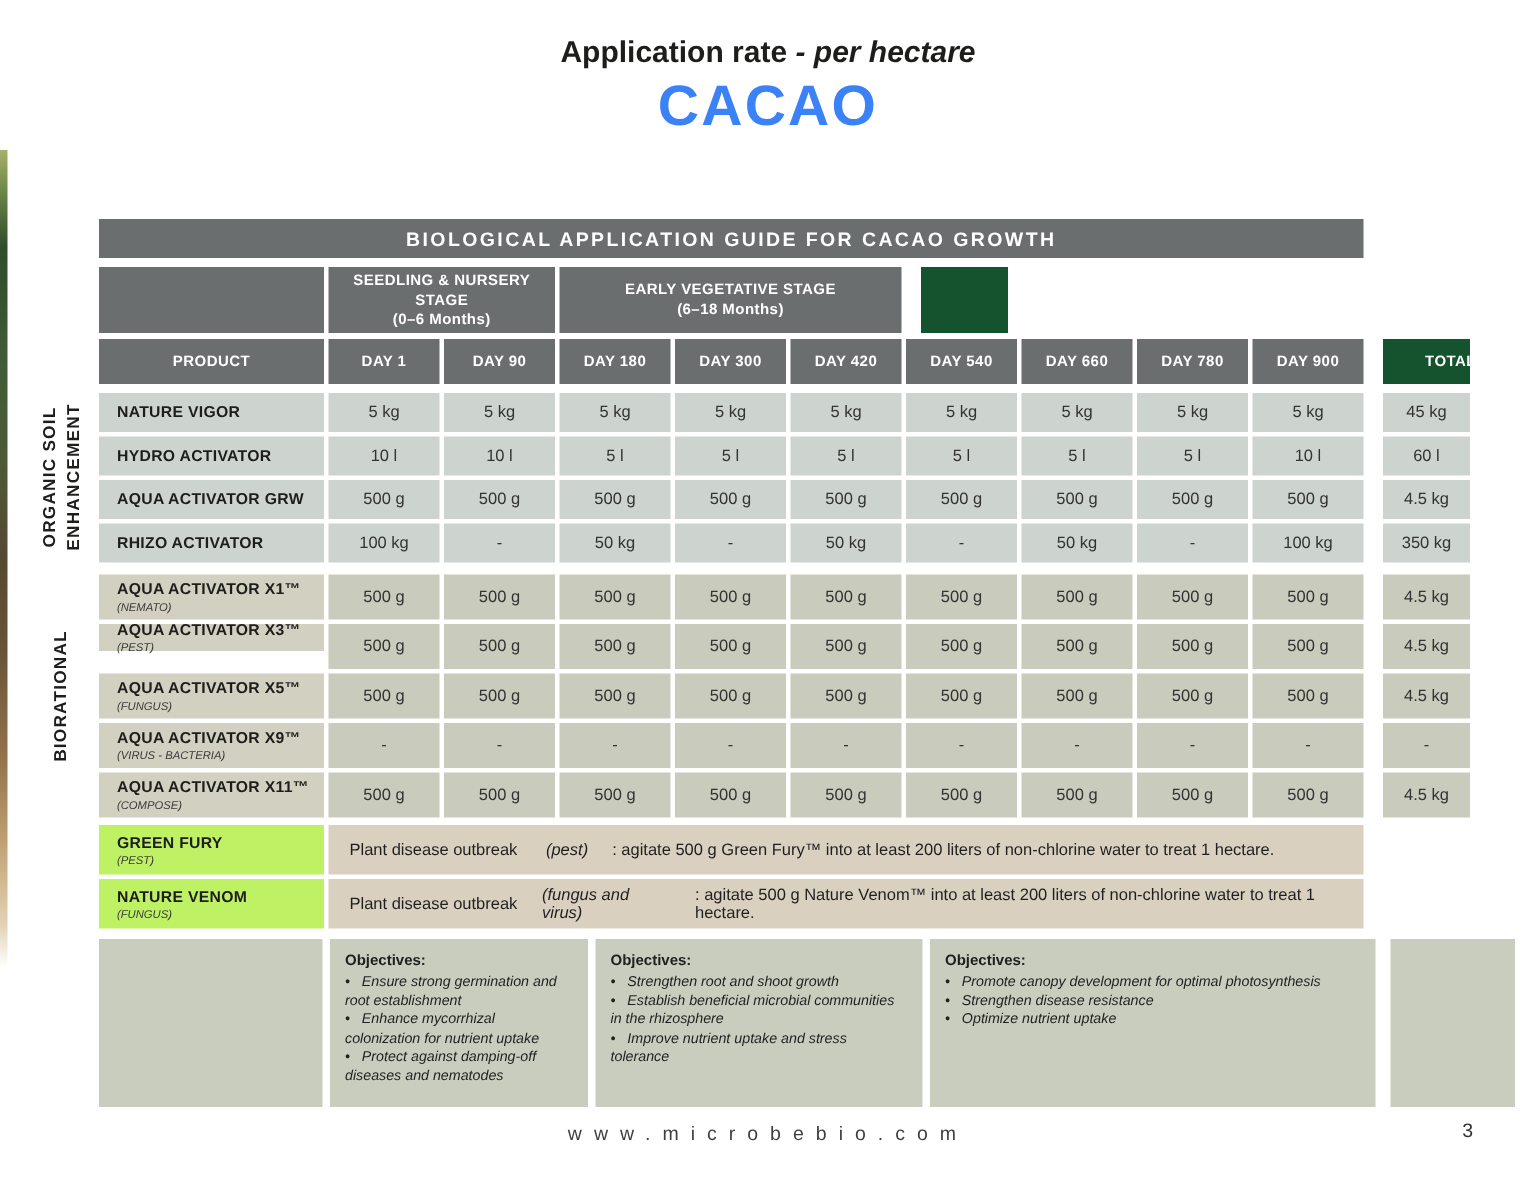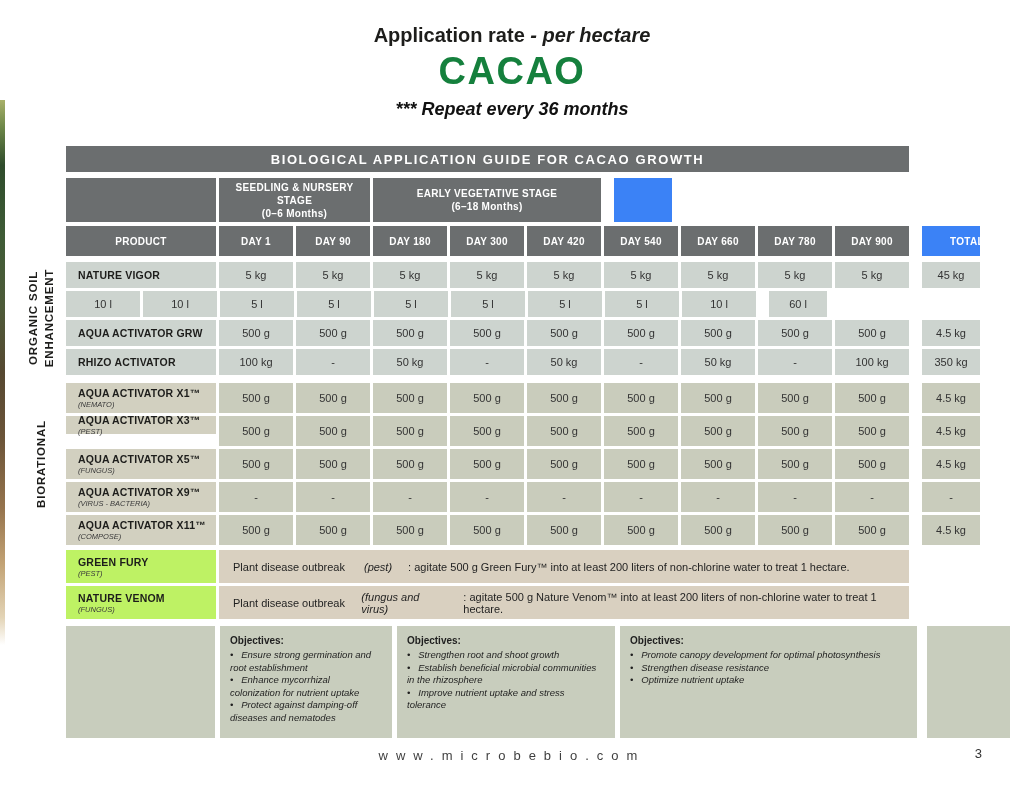--- a/index.html
+++ b/index.html
@@ -37,21 +37,21 @@
   .c-banner{width:843px;height:26px;}
   .c-label{width:150px;}
   .c-day{width:74px;}
   .c-sp2{width:151px;}
   .c-sp3{width:228px;}
   .c-sp4{width:305px;}
   .c-total{width:58px;margin-left:10px;}
   .c-furytxt{width:690px;}
 
   .dark{background:#6B6E6F;color:#ffffff;display:flex;align-items:center;justify-content:center;font-weight:bold;}
-  .green{background:#3b82f6;color:#ffffff;padding-left:32px;}
+  .green{background:#14532d;color:#ffffff;padding-left:32px;}
   .banner-cell{font-size:13px;letter-spacing:1.6px;}
   .stage-cell{flex-direction:column;font-size:10px;line-height:1.3;letter-spacing:.3px;text-align:center;height:44px;}
   .h-cell{font-size:10px;letter-spacing:.3px;height:30px;display:flex;align-items:center;justify-content:center;font-weight:bold;}
 
   .bg-organic{background:#CDD4CF;}
   .bg-bio-label{background:#D2D0C0;}
   .bg-bio{background:#C9CCBC;}
   .bg-fury-label{background:#bef264;}
   .bg-fury{background:#D9D0C0;}
   .bg-obj{background:#C8CDBD;}
@@ -81,22 +81,21 @@
   .f-site{position:absolute;left:0;width:1024px;top:748px;text-align:center;font-size:13px;letter-spacing:8px;color:#3f3f3f;}
   .f-page{position:absolute;right:42px;top:746px;font-size:13px;color:#333;}
 </style>
 </head>
 <body>
 
 <div class="photo-strip"></div>
 
 <div class="titles">
   <div class="t-line"><span class="t-bold">Application rate</span><span class="t-italic"> - per hectare</span></div>
-  <div class="t-crop" style="color: #15803d; text-align: center;">CACAO</div>
-  <div class="t-note">*** Repeat every 36 months</div>
+  <div class="t-crop" style="color: #3b82f6; text-align: center;">CACAO</div>
 </div>
 
 <div class="v-label v-organic">ORGANIC SOIL
 ENHANCEMENT</div>
 <div class="v-label v-bio">BIORATIONAL</div>
 
 <div class="table-wrap" id="table-grid">
     <div class="trow first">
       <div class="cell c-banner dark banner-cell">BIOLOGICAL APPLICATION GUIDE FOR CACAO GROWTH</div>
     </div>
@@ -134,20 +133,23 @@
       <div class="cell c-day value-cell bg-organic" style="height: 26px;">5 kg</div>
       <div class="cell c-day value-cell bg-organic" style="height: 26px;">5 kg</div>
       <div class="cell c-day value-cell bg-organic" style="height: 26px;">5 kg</div>
       <div class="cell c-day value-cell bg-organic" style="height: 26px;">5 kg</div>
       <div class="cell c-day value-cell bg-organic" style="height: 26px;">5 kg</div>
       <div class="cell c-day value-cell bg-organic" style="height: 26px;">5 kg</div>
       <div class="cell c-day value-cell bg-organic" style="height: 26px;">5 kg</div>
       <div class="cell c-total value-cell bg-organic" style="height: 26px;">45 kg</div>
     </div>
     <div class="trow ">
+      <div class="cell c-label label-cell bg-organic" style="height: 26px;">
+        <div class="pname">HYDRO ACTIVATOR</div>
+      </div>
       <div class="cell c-day value-cell bg-organic" style="height: 26px;">10 l</div>
       <div class="cell c-day value-cell bg-organic" style="height: 26px;">10 l</div>
       <div class="cell c-day value-cell bg-organic" style="height: 26px;">5 l</div>
       <div class="cell c-day value-cell bg-organic" style="height: 26px;">5 l</div>
       <div class="cell c-day value-cell bg-organic" style="height: 26px;">5 l</div>
       <div class="cell c-day value-cell bg-organic" style="height: 26px;">5 l</div>
       <div class="cell c-day value-cell bg-organic" style="height: 26px;">5 l</div>
       <div class="cell c-day value-cell bg-organic" style="height: 26px;">5 l</div>
       <div class="cell c-day value-cell bg-organic" style="height: 26px;">10 l</div>
       <div class="cell c-total value-cell bg-organic" style="height: 26px;">60 l</div>

